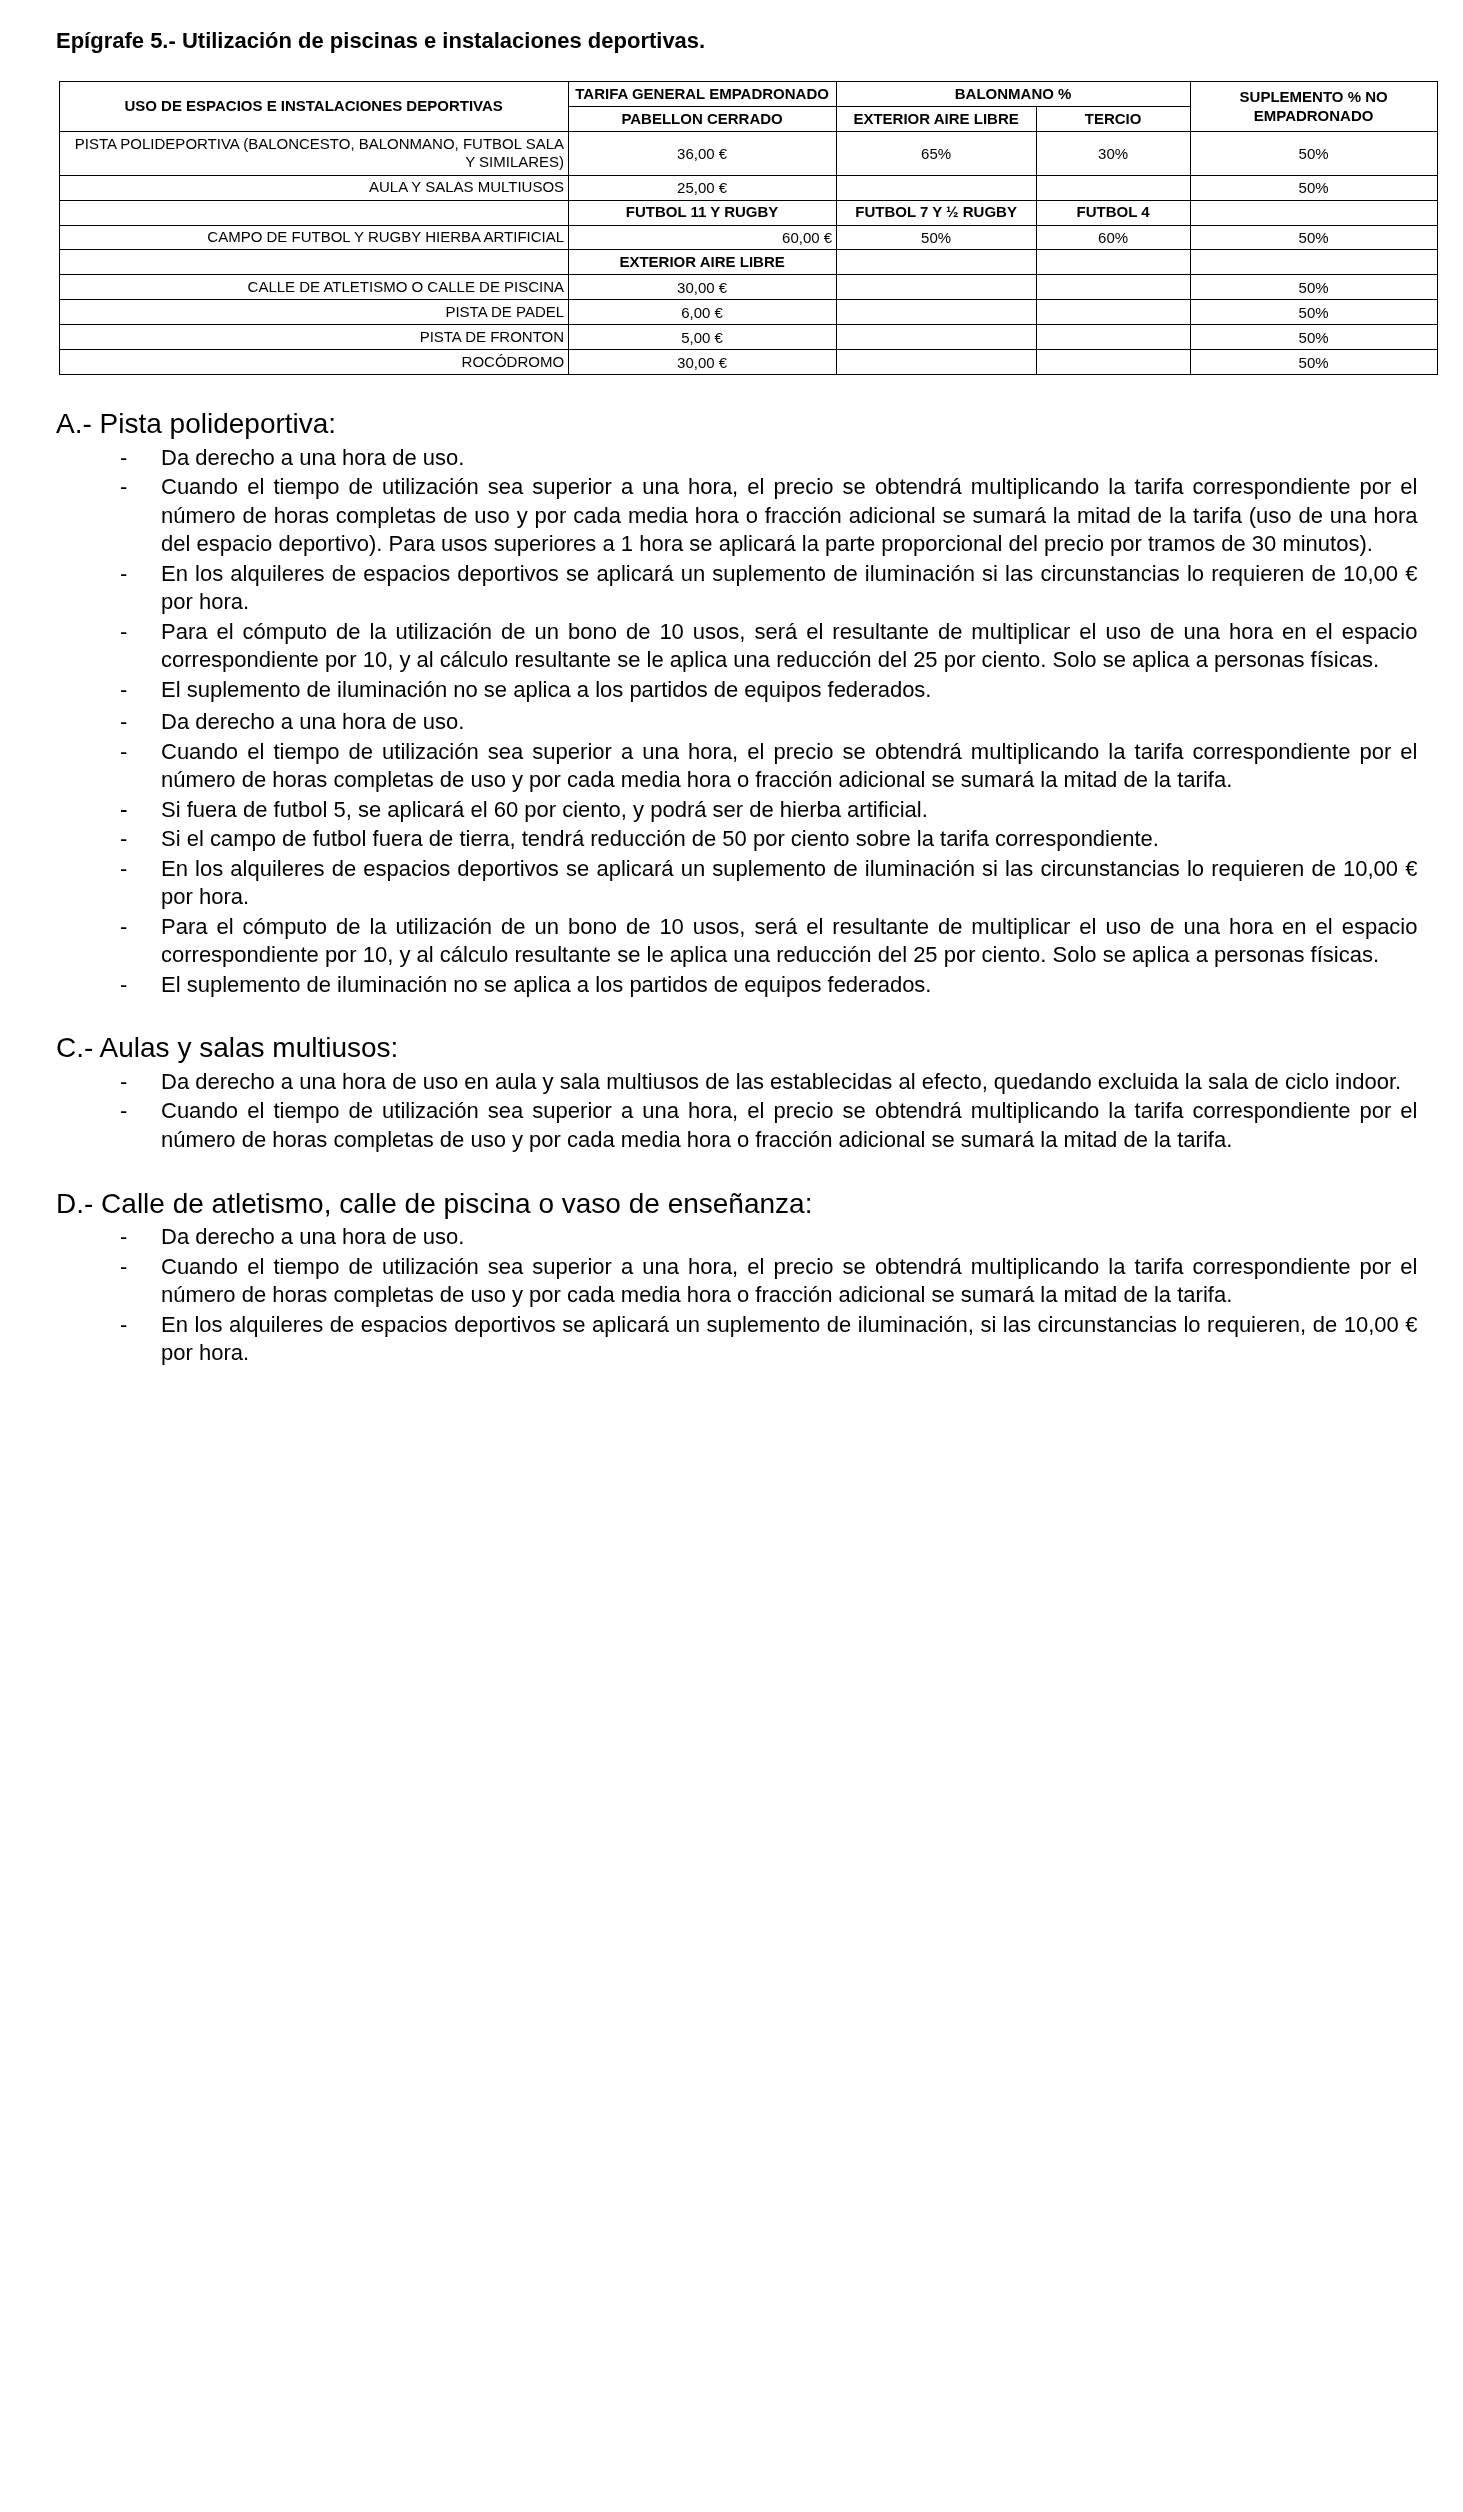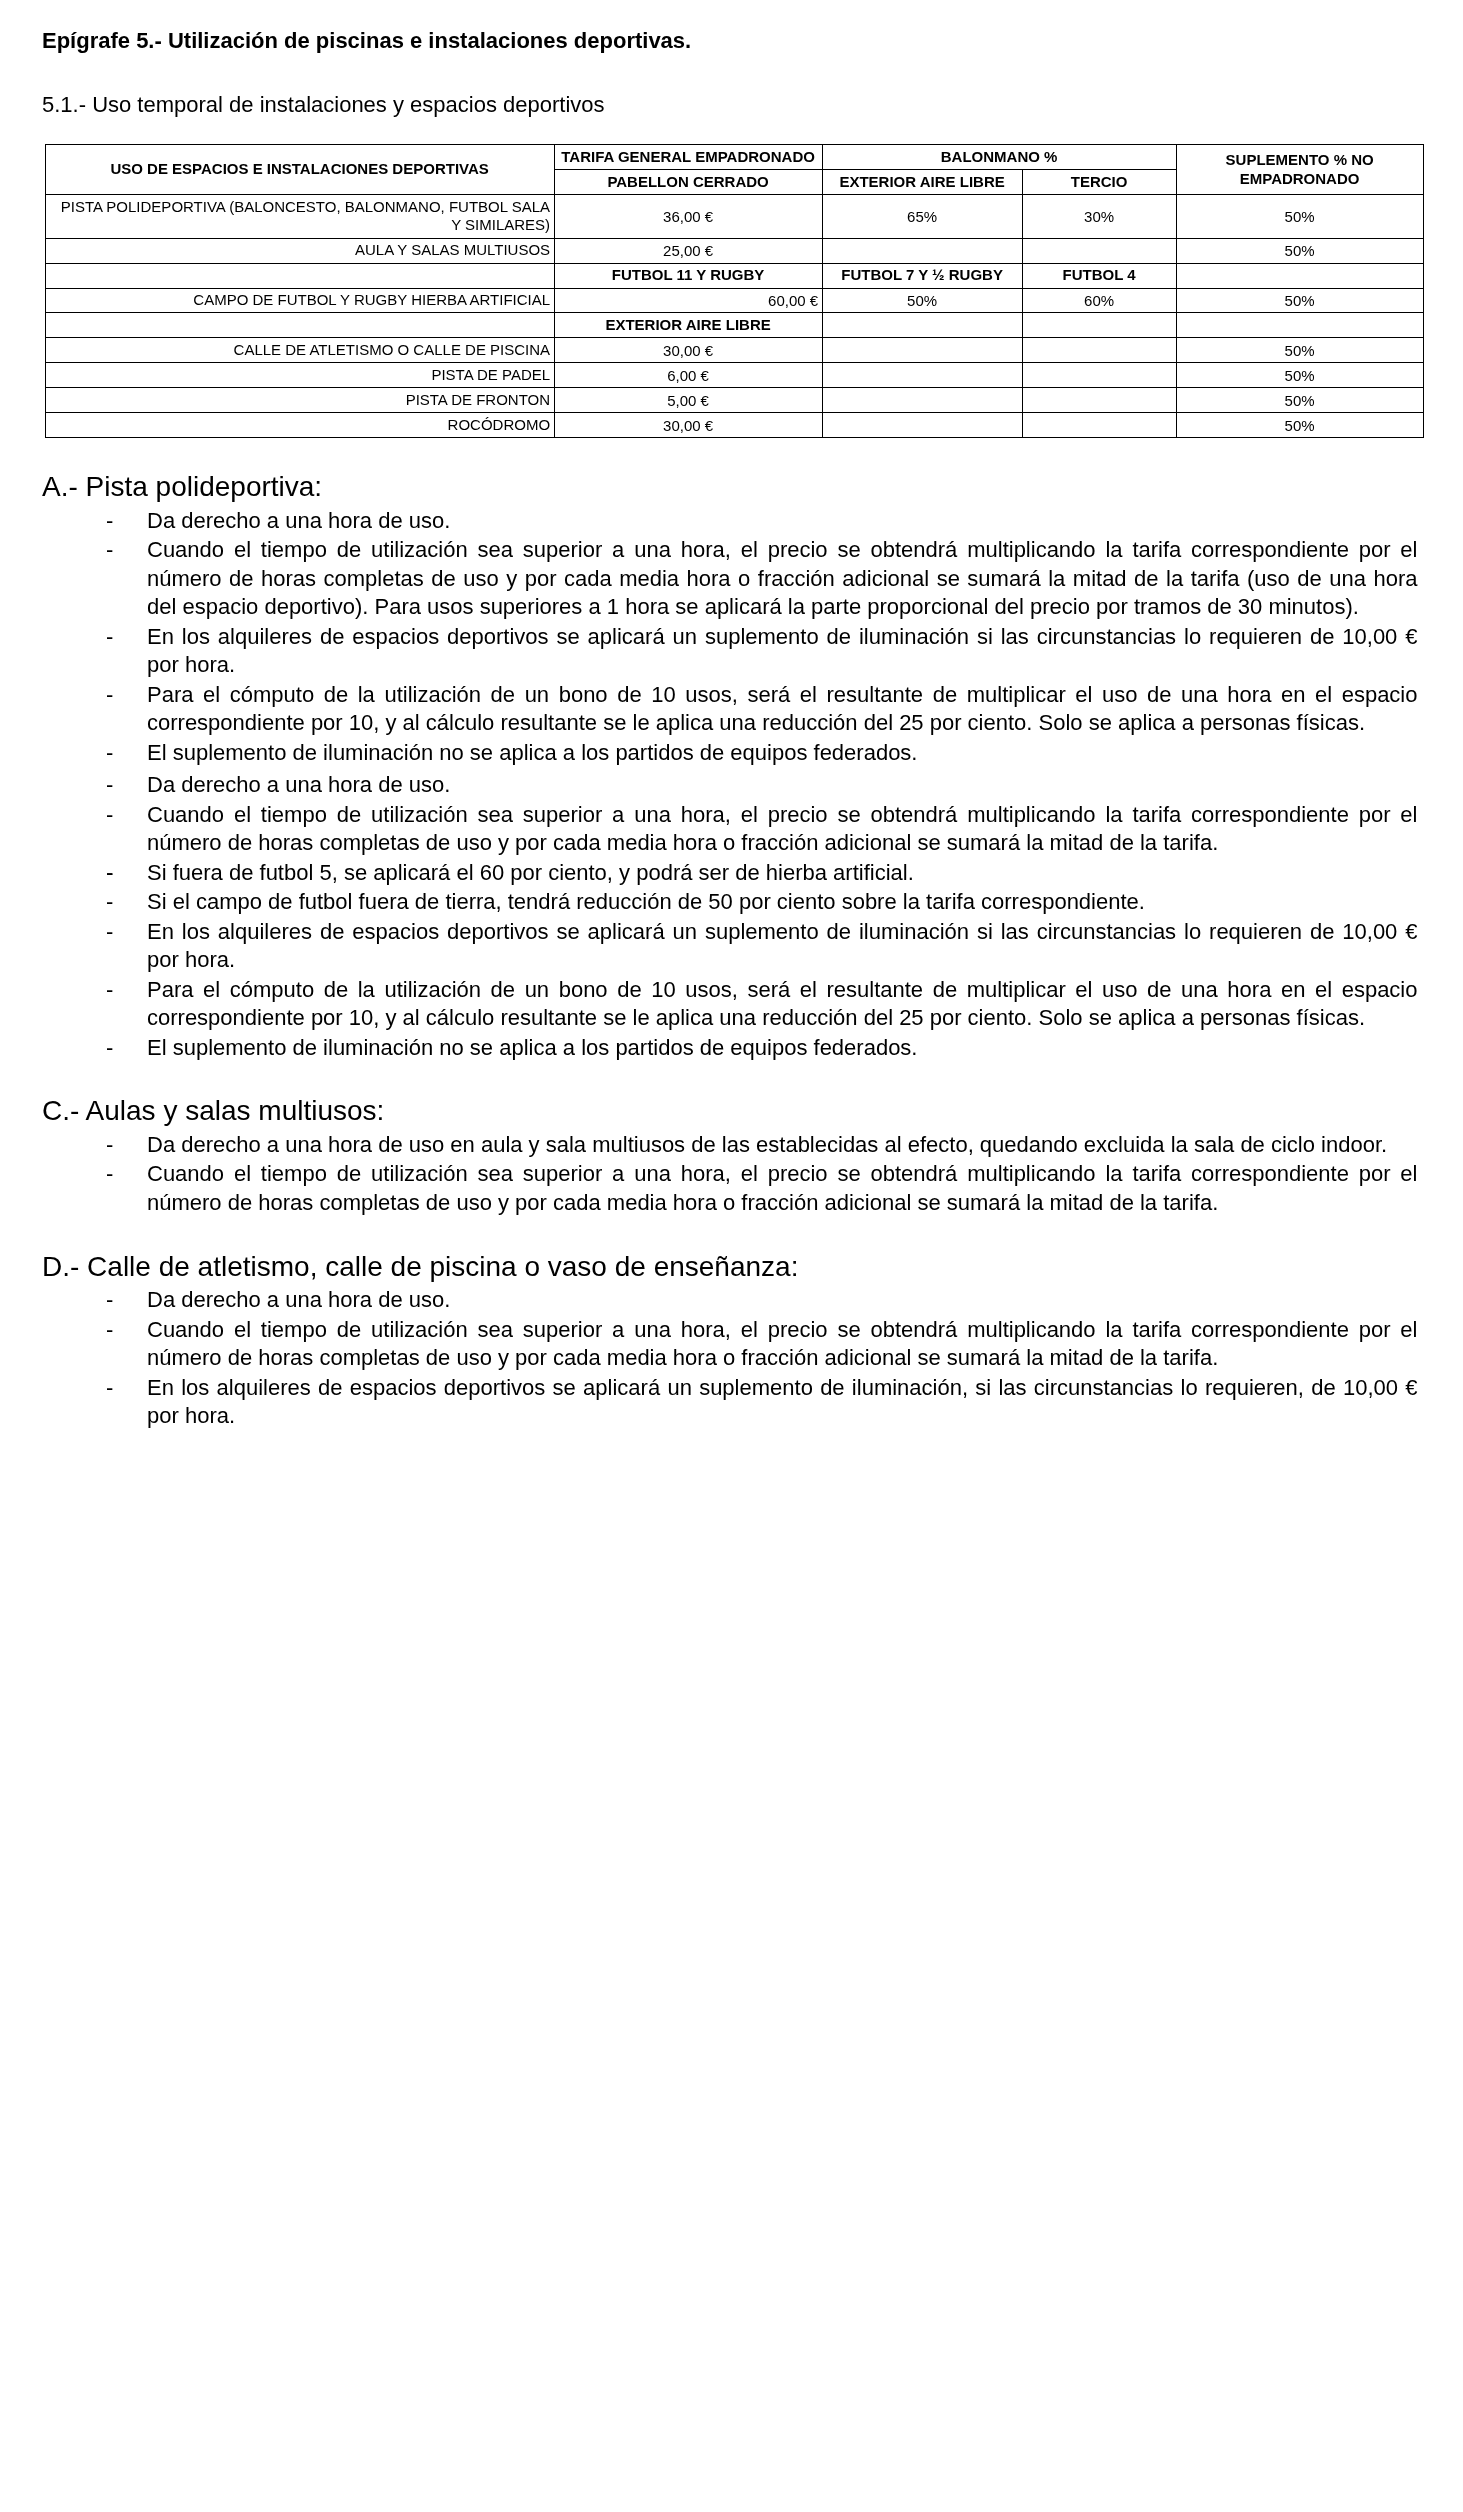--- a/index.html
+++ b/index.html
@@ -7,21 +7,21 @@
     padding: 0;
     background: #ffffff;
   }
   body {
     width: 1463px;
     min-height: 2512px;
     font-family: "Liberation Sans", sans-serif;
     color: #000000;
   }
   .page {
-    padding: 16px 42px 35px 42px;
+    padding: 16px 42px 35px 56px;
     box-sizing: border-box;
   }
   h1.doc-title {
     font-size: 22px;
     font-weight: bold;
     margin: 10.5px 0 0 0;
     line-height: 1.3;
   }
   .subtitle {
     font-size: 22px;
@@ -86,21 +86,20 @@
     top: 0;
   }
 </style>
 </head>
 <body>
 
 <div class="page">
 
   <h1 class="doc-title">Epígrafe 5.- Utilización de piscinas e instalaciones deportivas.</h1>
 
-  <p class="subtitle">5.1.- Uso temporal de instalaciones y espacios deportivos</p>
 
   <table class="tariffs">
     <colgroup>
       <col style="width:509px">
       <col style="width:268px">
       <col style="width:200px">
       <col style="width:154px">
       <col style="width:247px">
     </colgroup>
     <tbody>

